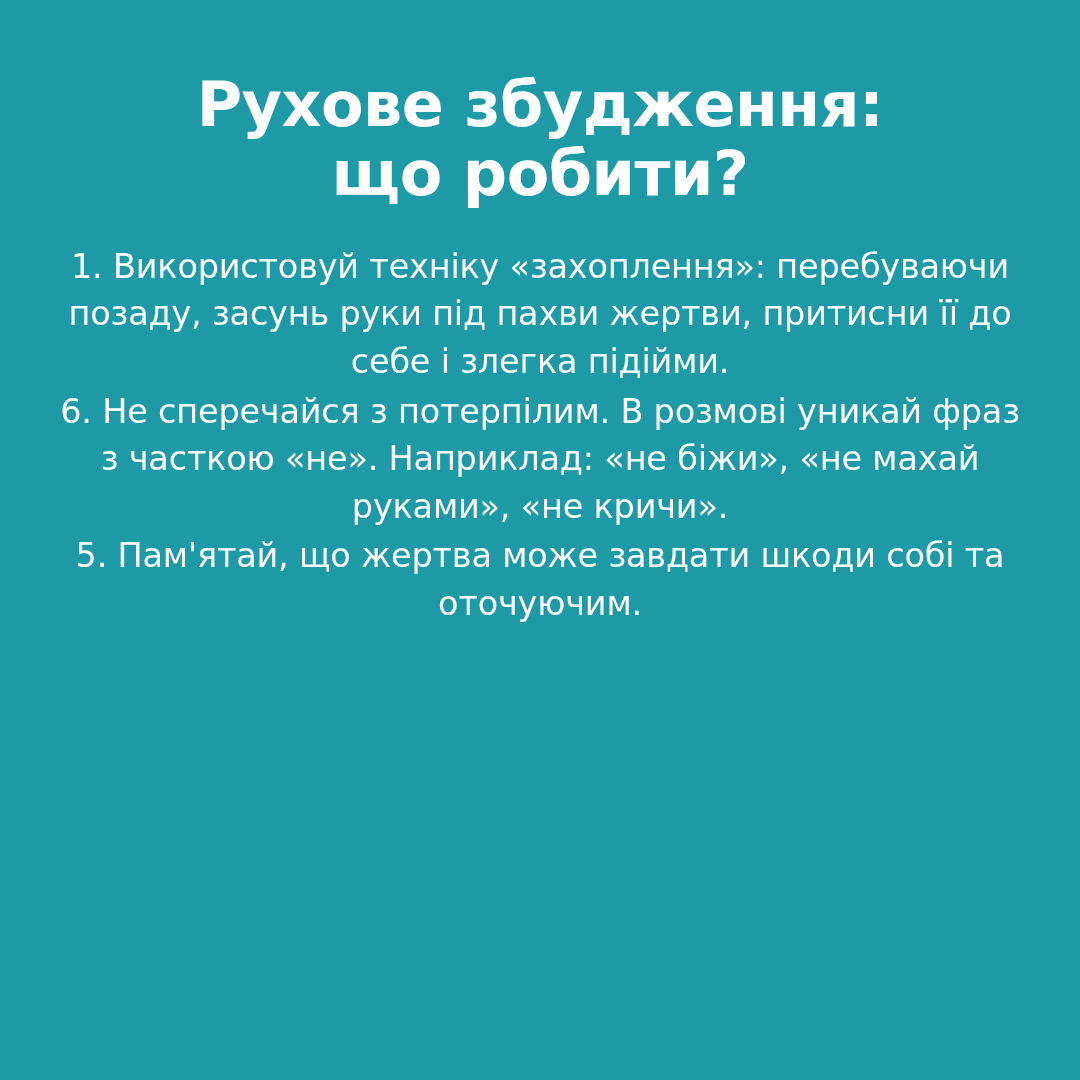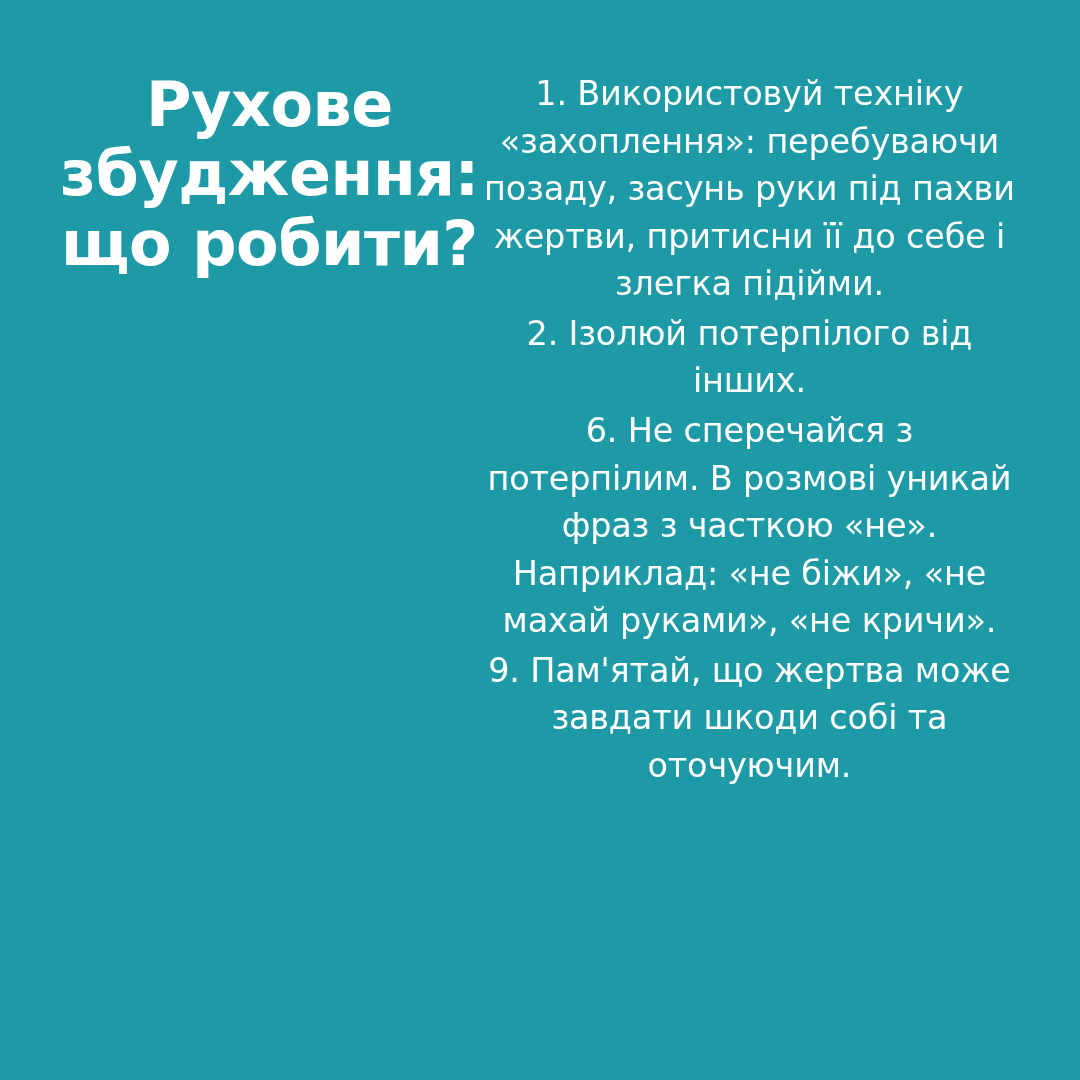--- a/index.html
+++ b/index.html
@@ -12,40 +12,40 @@
     background: #1d9aa5;
     font-family: "DejaVu Sans", "Liberation Sans", sans-serif;
     overflow: hidden;
   }
   .card {
     width: 1080px;
     height: 1080px;
     box-sizing: border-box;
     padding: 70px 60px 40px 60px;
     display: flex;
-    flex-direction: row;
-    align-items: flex-start;
+    flex-direction: column;
+    align-items: center;
     background: #1d9aa5;
   }
   .title {
     color: #ffffff;
     font-size: 62px;
     line-height: 1.12;
     font-weight: bold;
     text-align: center;
     letter-spacing: -0.5px;
     margin: 0 0 26px 0;
     max-width: 860px;
   }
   .title-line {
     display: block;
   }
   .body-list {
     list-style: none;
-    margin: 0;
+    margin: 8px;
     padding: 0;
     width: 100%;
     max-width: 960px;
   }
   .body-item {
     color: #ffffff;
     font-size: 33.5px;
     line-height: 1.42;
     text-align: center;
     margin: 0 0 2px 0;
@@ -57,18 +57,17 @@
 
 <div class="card">
 
   <h1 class="title">
     <span class="title-line">Рухове збудження:</span>
     <span class="title-line">що робити?</span>
   </h1>
 
   <ol class="body-list">
     <li class="body-item">1. Використовуй техніку «захоплення»: перебуваючи позаду, засунь руки під пахви жертви, притисни її до себе і злегка підійми.</li>
-    <li class="body-item">2. Ізолюй потерпілого від інших.</li>
     <li class="body-item">6. Не сперечайся з потерпілим. В розмові уникай фраз з часткою «не». Наприклад: «не біжи», «не махай руками», «не кричи».</li>
-    <li class="body-item">9. Пам'ятай, що жертва може завдати шкоди собі та оточуючим.</li>
+    <li class="body-item">5. Пам'ятай, що жертва може завдати шкоди собі та оточуючим.</li>
   </ol>
 
 </div>
 
 </body></html>

